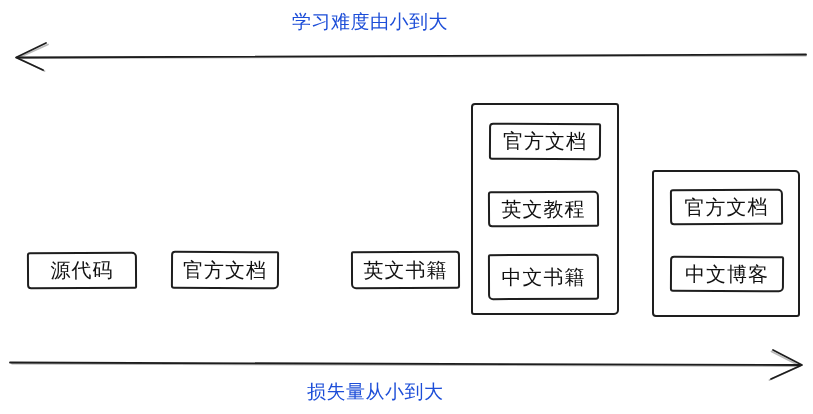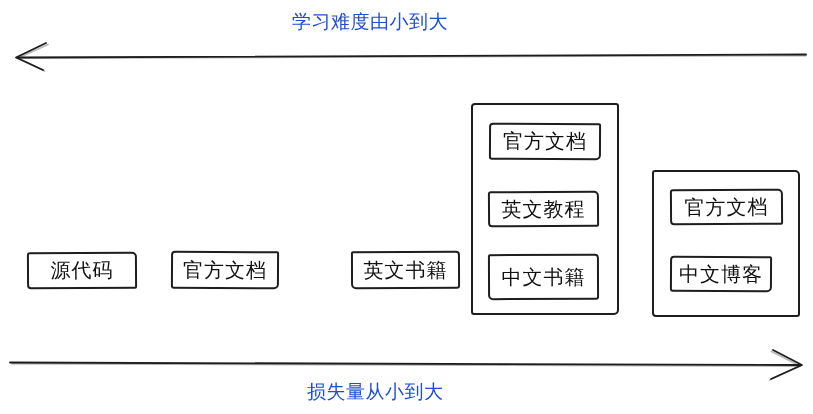--- a/index.html
+++ b/index.html
@@ -65,21 +65,21 @@
 
   
   .group-1 { left: 471px; top: 103px; width: 148px; height: 212px; border-radius: 4px 3px 5px 3px; }
   .g1-a { left: 16px; top: 18px;  width: 112px; height: 37px; }
   .g1-b { left: 15px; top: 86px;  width: 111px; height: 36px; }
   .g1-c { left: 15px; top: 149px; width: 111px; height: 46px; }
 
   
   .group-2 { left: 652px; top: 170px; width: 148px; height: 147px; border-radius: 3px 5px 3px 4px; }
   .g2-a { left: 16px; top: 17px; width: 113px; height: 36px; }
-  .g2-b { left: 16px; top: 84px; width: 102px; height: 36px; }
+  .g2-b { left: 16px; top: 84px; width: 114px; height: 36px; }
 </style>
 </head>
 <body>
 
 <div class="canvas">
 
   <svg class="arrows-svg" viewBox="0 0 813 414" xmlns="http://www.w3.org/2000/svg" fill="none" stroke="#1e1e1e" stroke-width="1.8" stroke-linecap="round" stroke-linejoin="round">
 
     <g>
       <path d="M806 54.5 Q 410 57 17 57.5"></path>

